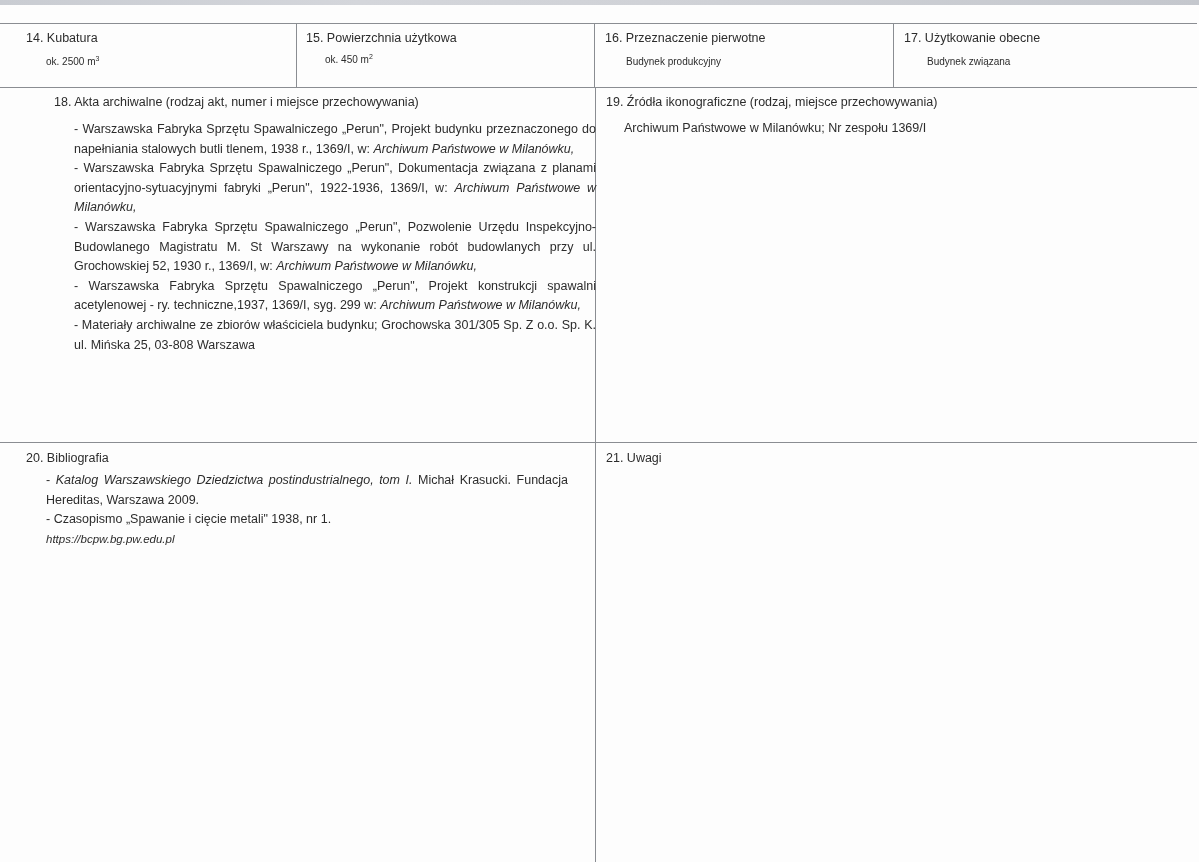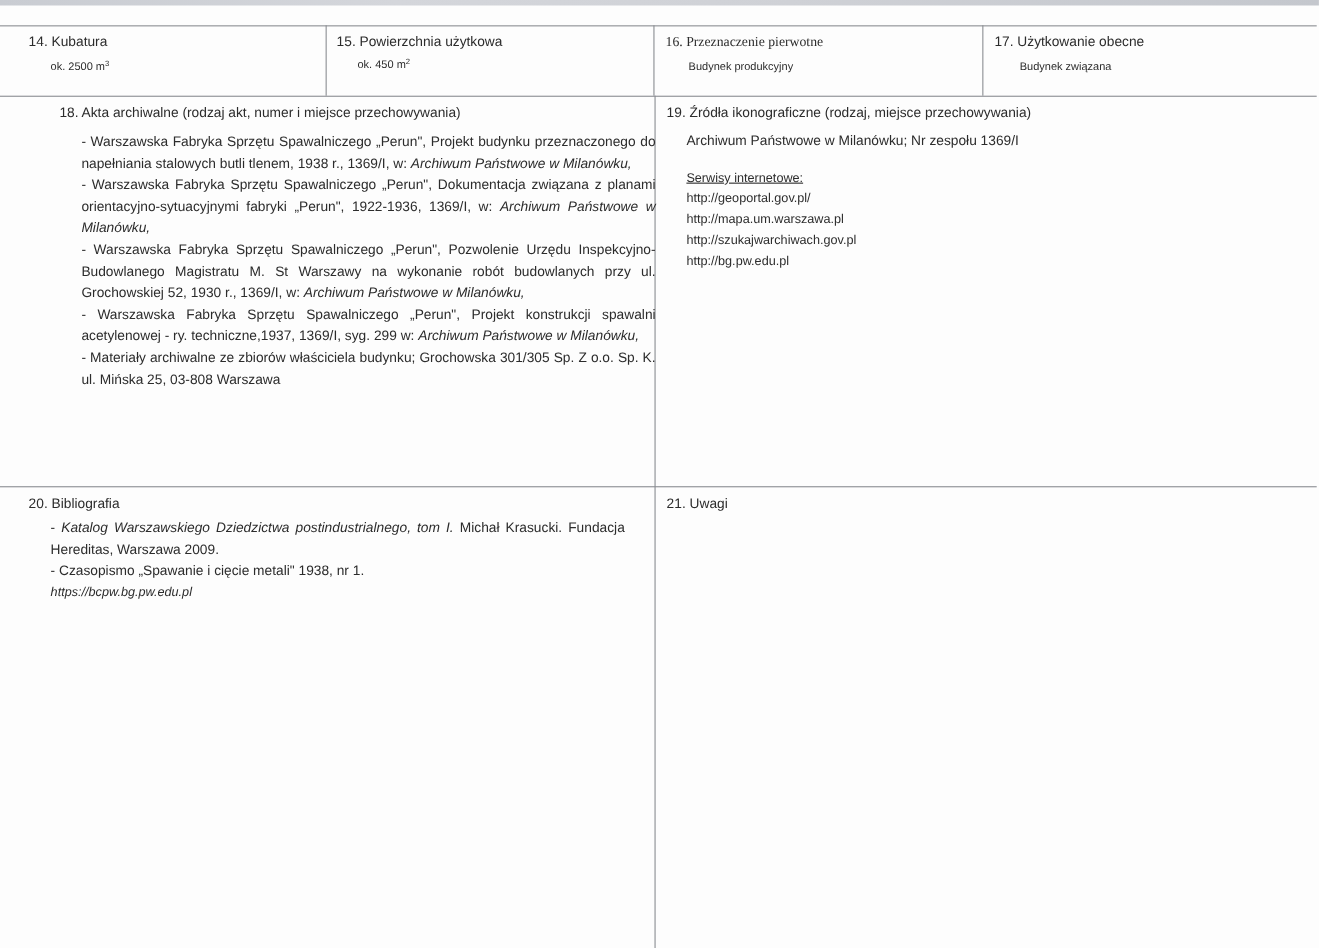--- a/index.html
+++ b/index.html
@@ -92,21 +92,21 @@
   <span class="label" style="left:26px;top:8px;">14. Kubatura</span>
   <span class="small-value" style="left:46px;top:33px;"><span>ok. 2500 m</span><sup>3</sup></span>
 </div>
 
 <div class="cell" style="left:297px;top:23px;width:297px;height:64px;">
   <span class="label" style="left:9px;top:8px;">15. Powierzchnia użytkowa</span>
   <span class="small-value" style="left:28px;top:31px;"><span>ok. 450 m</span><sup>2</sup></span>
 </div>
 
 <div class="cell" style="left:595px;top:23px;width:298px;height:64px;">
-  <span class="label" style="left:10px;top:8px;font-family:Liberation Serif, serif;">16. Przeznaczenie pierwotne</span>
+  <span class="label" style="left:10px;top:8px;">16. Przeznaczenie pierwotne</span>
   <span class="small-value" style="left:31px;top:33px;">Budynek produkcyjny</span>
 </div>
 
 <div class="cell" style="left:894px;top:23px;width:303px;height:64px;">
   <span class="label" style="left:10px;top:8px;">17. Użytkowanie obecne</span>
   <span class="small-value" style="left:33px;top:33px;">Budynek związana</span>
 </div>
 
 <div class="cell" style="left:0;top:87px;width:594px;height:355px;margin-left:28px;">
   <span class="label" style="left:26px;top:8px;">18. Akta archiwalne (rodzaj akt, numer i miejsce przechowywania)</span>
@@ -115,27 +115,20 @@
     <span class="entry"><span>- Warszawska Fabryka Sprzętu Spawalniczego „Perun", Dokumentacja związana z planami orientacyjno-sytuacyjnymi fabryki „Perun", 1922-1936, 1369/I, w: </span><i>Archiwum Państwowe w Milanówku,</i></span>
     <span class="entry"><span>- Warszawska Fabryka Sprzętu Spawalniczego „Perun", Pozwolenie Urzędu Inspekcyjno-Budowlanego Magistratu M. St Warszawy na wykonanie robót budowlanych przy ul. Grochowskiej 52, 1930 r., 1369/I, w: </span><i>Archiwum Państwowe w Milanówku,</i></span>
     <span class="entry"><span>- Warszawska Fabryka Sprzętu Spawalniczego „Perun", Projekt konstrukcji spawalni acetylenowej - ry. techniczne,1937, 1369/I, syg. 299 w: </span><i>Archiwum Państwowe w Milanówku,</i></span>
     <span class="entry"><span>- Materiały archiwalne ze zbiorów właściciela budynku; Grochowska 301/305 Sp. Z o.o. Sp. K. ul. Mińska 25, 03-808 Warszawa</span><i></i></span>
   </div>
 </div>
 
 <div class="cell" style="left:596px;top:87px;width:601px;height:355px;">
   <span class="label" style="left:10px;top:8px;">19. Źródła ikonograficzne (rodzaj, miejsce przechowywania)</span>
   <span class="label" style="left:28px;top:34px;">Archiwum Państwowe w Milanówku; Nr zespołu 1369/I</span>
-  <div class="links" style="left:28px;top:66px;">
-    <span class="row underline">Serwisy internetowe:</span>
-    <span class="row">http://geoportal.gov.pl/</span>
-    <span class="row">http://mapa.um.warszawa.pl</span>
-    <span class="row">http://szukajwarchiwach.gov.pl</span>
-    <span class="row">http://bg.pw.edu.pl</span>
-  </div>
 </div>
 
 <div class="cell" style="left:0;top:442px;width:594px;height:420px;border-radius:10px;">
   <span class="label" style="left:26px;top:9px;">20. Bibliografia</span>
   <div class="para" style="left:46px;top:29px;width:522px;">
     <span class="entry"><span>- </span><i>Katalog Warszawskiego Dziedzictwa postindustrialnego, tom I.</i><span> Michał Krasucki. Fundacja Hereditas, Warszawa 2009.</span></span>
     <span class="entry"><span>- Czasopismo „Spawanie i cięcie metali" 1938, nr 1.</span></span>
     <span class="entry" style="font-size:11.5px;"><i>https://bcpw.bg.pw.edu.pl</i></span>
   </div>
 </div>

